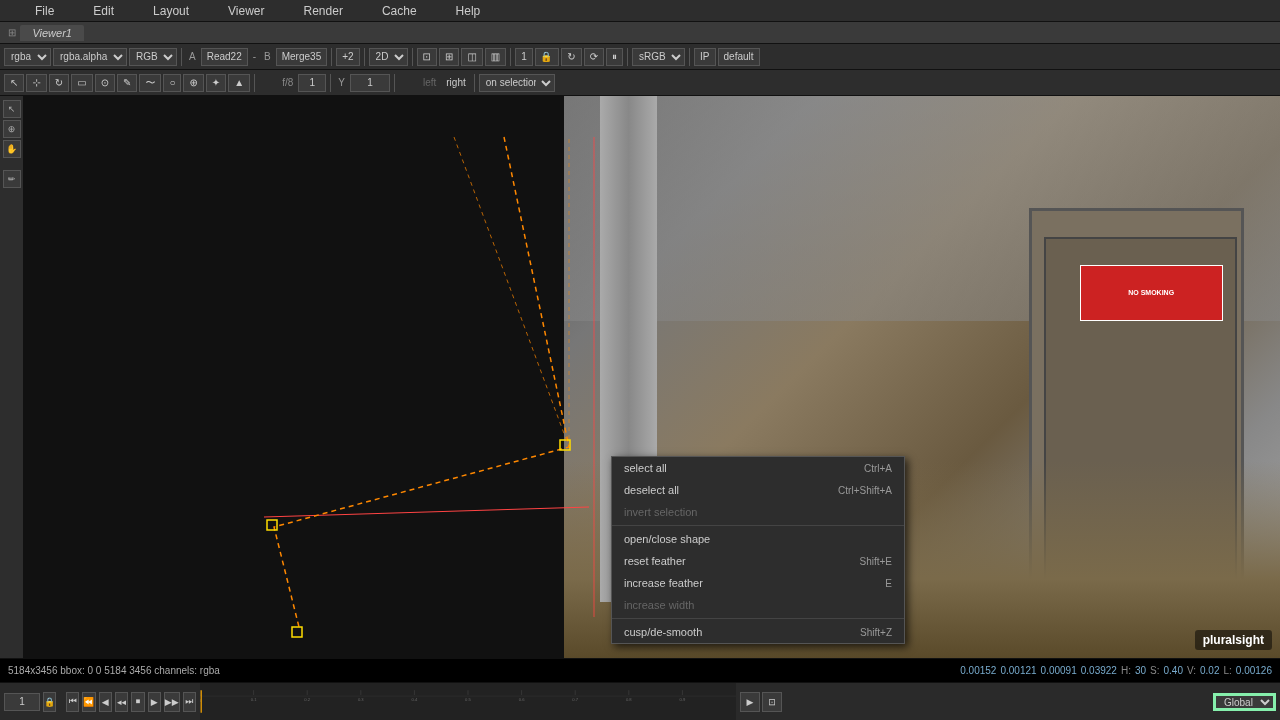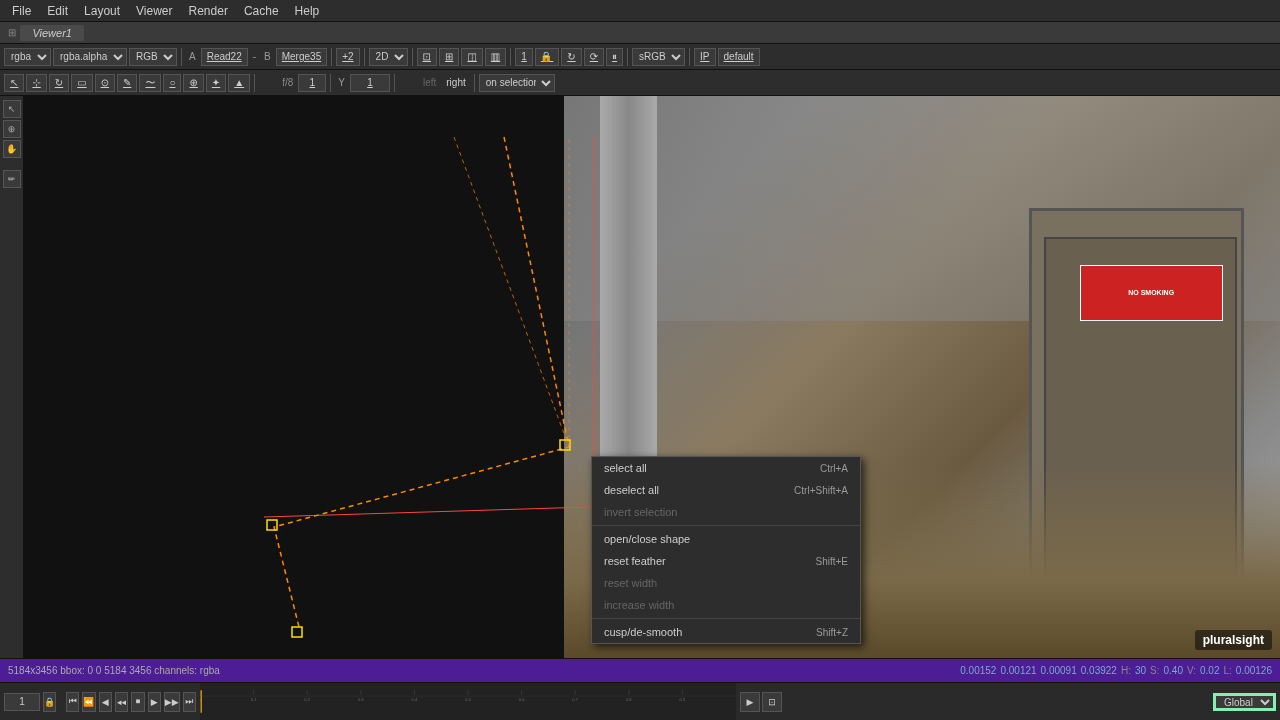--- a/index.html
+++ b/index.html
@@ -20,20 +20,21 @@
       display: flex;
       align-items: center;
       padding: 0 4px;
       border-bottom: 1px solid #111;
     }
     .menu-item {
       padding: 2px 8px;
       cursor: pointer;
       color: #ccc;
       font-size: 12px;
+      margin-left: 23px;
     }
 
     
     #title-bar {
       background: #3a3a3a;
       height: 22px;
       display: flex;
       align-items: center;
       padding: 0 8px;
       border-bottom: 1px solid #111;
@@ -74,21 +75,20 @@
     .toolbar-btn {
       background: #3a3a3a;
       color: #ccc;
       border: 1px solid #555;
       height: 18px;
       padding: 0 5px;
       font-size: 10px;
       cursor: pointer;
       display: flex;
       align-items: center;
-      text-decoration: underline;
     }
     .toolbar-sep {
       width: 1px;
       background: #555;
       height: 18px;
       margin: 0 2px;
     }
 
     
     #toolbar2 {
@@ -173,37 +173,37 @@
     
     #timeline {
       background: #2a2a2a;
       height: 38px;
       border-top: 1px solid #111;
       display: flex;
       align-items: center;
     }
 
     #statusbar {
-      background: #4c1d95;
+      background: #000000;
       height: 24px;
       display: flex;
       align-items: center;
       padding: 0 8px;
       border-top: 1px solid #111;
       font-size: 10px;
       color: #aaa;
       gap: 16px;
     }
 
     
     #context-menu {
       position: absolute;
       top: 360px;
-      left: 567px;
-      width: 270px;
+      left: 587px;
+      width: 294px;
       background: #2d2d2d;
       border: 1px solid #555;
       z-index: 1000;
       box-shadow: 3px 3px 8px rgba(0,0,0,0.7);
     }
     .ctx-item {
       display: flex;
       justify-content: space-between;
       align-items: center;
       padding: 4px 12px;
@@ -468,25 +468,25 @@
       <div class="ctx-item">
         <span>open/close shape</span>
         <span class="shortcut"></span>
       </div>
 
       <div class="ctx-item">
         <span>reset feather</span>
         <span class="shortcut">Shift+E</span>
       </div>
 
-
-      <div class="ctx-item disabled">
-        <span>reset width</span>
-        <span class="shortcut"></span>
-      </div>
+      <div class="ctx-item">
+        <span>increase feather</span>
+        <span class="shortcut">E</span>
+      </div>
+
 
       <div class="ctx-item disabled">
         <span>increase width</span>
         <span class="shortcut"></span>
       </div>
       <div class="ctx-sep"></div>
 
       <div class="ctx-item">
         <span>cusp/de-smooth</span>
         <span class="shortcut">Shift+Z</span>

